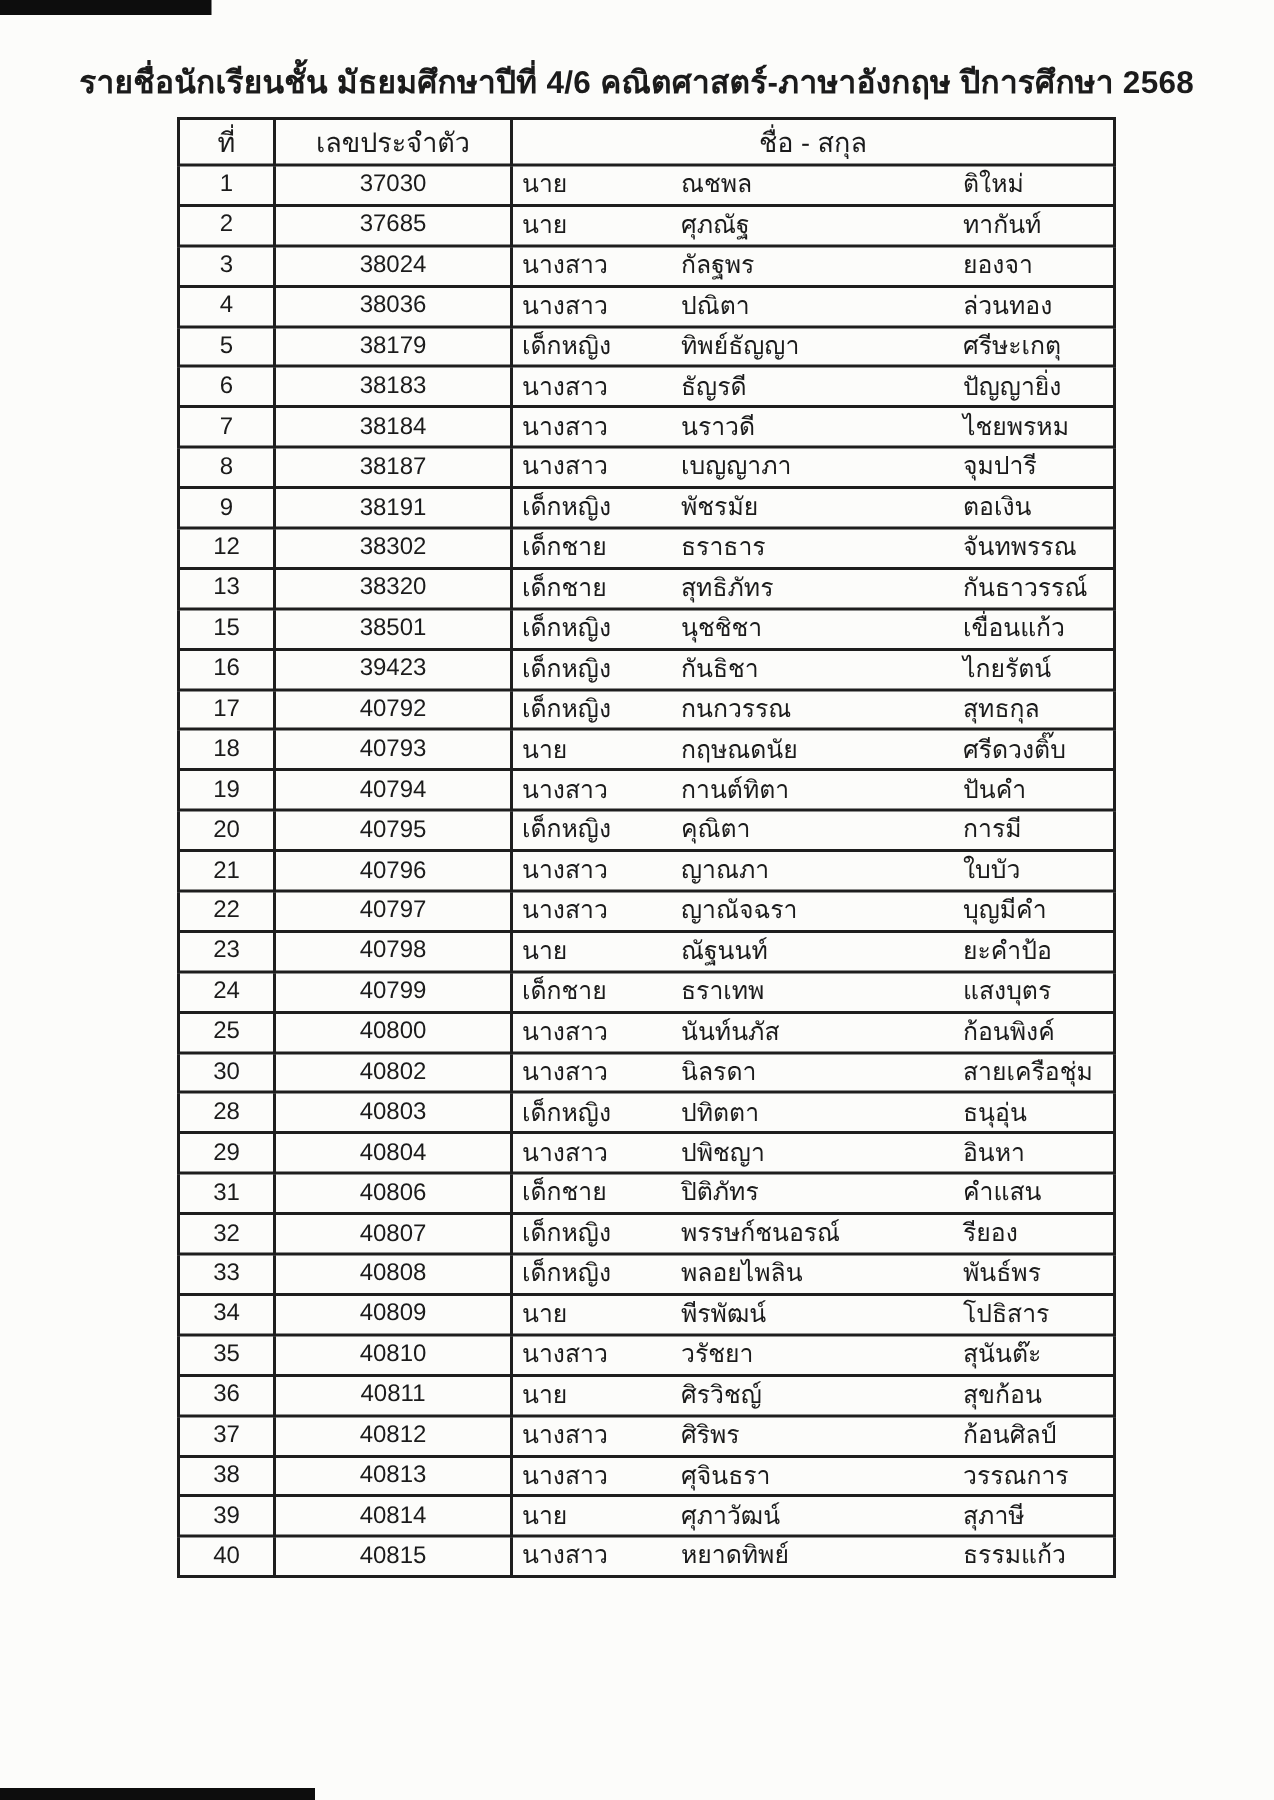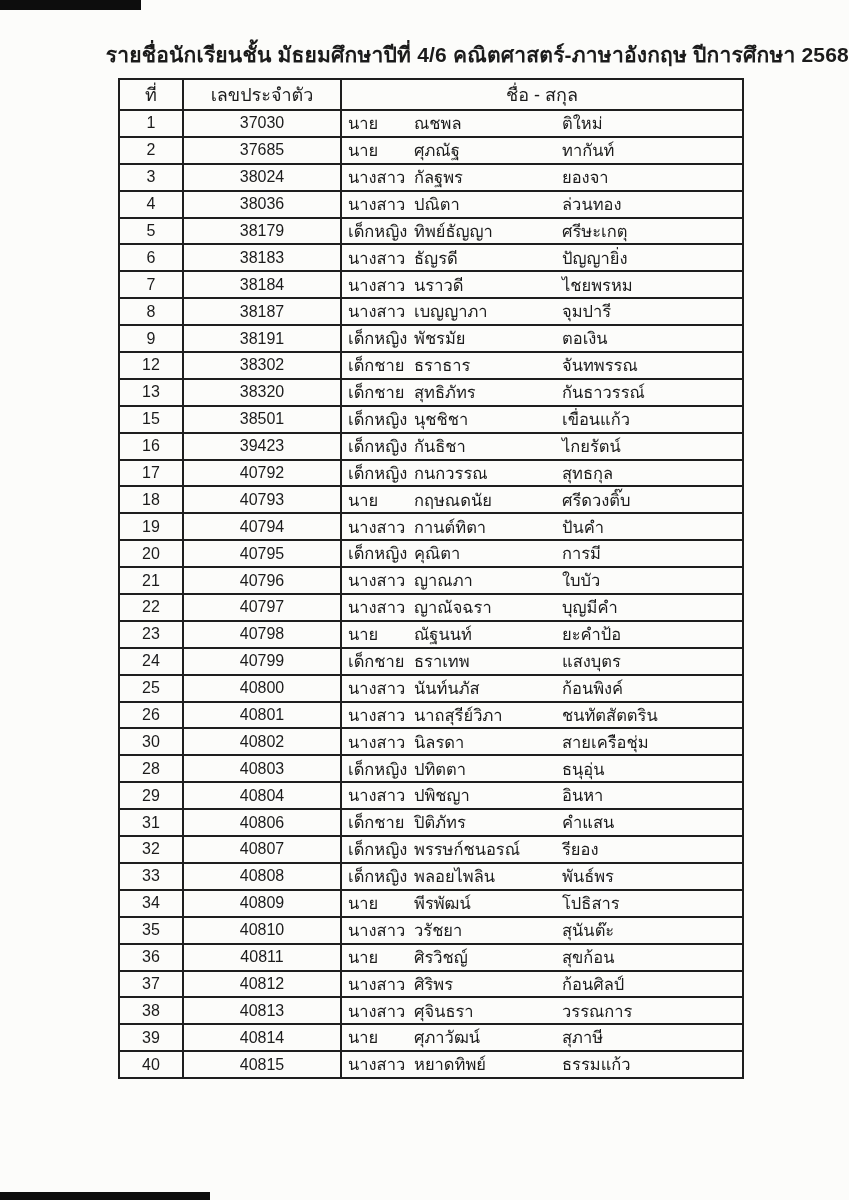--- a/index.html
+++ b/index.html
@@ -24,21 +24,21 @@
     width: 141px; height: 10px;
   }
   .scan-bar.bottom {
     left: 0; top: 1192px;
     width: 210px; height: 8px;
   }
   .doc-title {
     position: absolute;
     left: 0; top: 38px;
     width: 849px;
-    text-align: right;
+    text-align: center;
     font-size: 21px;
     font-weight: bold;
     letter-spacing: 0.2px;
     white-space: nowrap;
   }
   table.roster {
     position: absolute;
     left: 118px;
     top: 78px;
     width: 624px;
@@ -70,20 +70,21 @@
   }
   td.cell-name {
     vertical-align: middle;
   }
   .name-wrap {
     display: flex;
     align-items: center;
     padding-left: 6px;
     font-size: 16.5px;
     line-height: 1;
+    gap: 40px;
   }
   .name-prefix { width: 66px; flex: 0 0 66px; }
   .name-first  { width: 148px; flex: 0 0 148px; }
   .name-last   { flex: 1 1 auto; }
 </style>
 </head>
 <body>
 
 <div class="scan-bar top"></div>
 <div class="scan-bar bottom"></div>
@@ -364,31 +365,20 @@
     <td class="cell-id">40800</td>
     <td class="cell-name">
       <div class="name-wrap">
         <span class="name-prefix">นางสาว</span>
         <span class="name-first">นันท์นภัส</span>
         <span class="name-last">ก้อนพิงค์</span>
       </div>
     </td>
   </tr>
 
-  <tr>
-    <td class="cell-no">26</td>
-    <td class="cell-id">40801</td>
-    <td class="cell-name">
-      <div class="name-wrap">
-        <span class="name-prefix">นางสาว</span>
-        <span class="name-first">นาถสุรีย์วิภา</span>
-        <span class="name-last">ชนทัตสัตตริน</span>
-      </div>
-    </td>
-  </tr>
 
   <tr>
     <td class="cell-no">30</td>
     <td class="cell-id">40802</td>
     <td class="cell-name">
       <div class="name-wrap">
         <span class="name-prefix">นางสาว</span>
         <span class="name-first">นิลรดา</span>
         <span class="name-last">สายเครือชุ่ม</span>
       </div>

